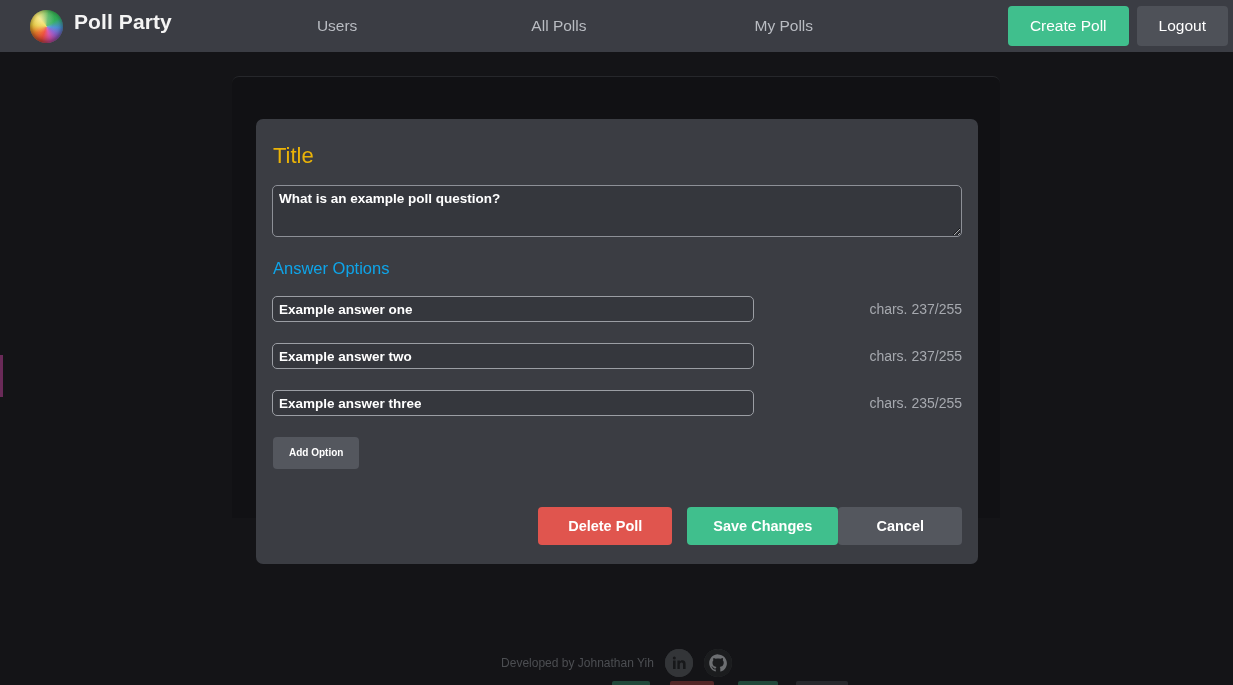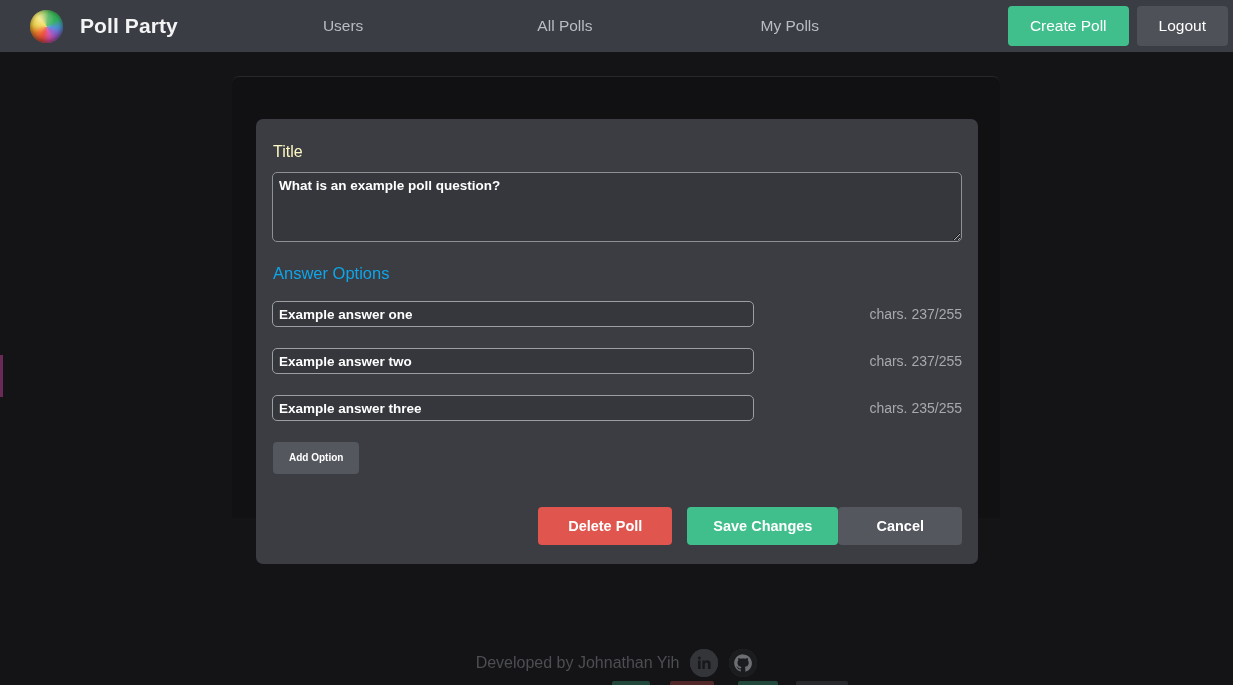--- a/index.html
+++ b/index.html
@@ -24,22 +24,21 @@
     top: 0; left: 0;
     width: 1233px;
     height: 52px;
     background: #3b3d44;
     display: flex;
     align-items: center;
   }
 
   .brand {
     display: flex;
-    align-items: center;
-    gap: 17px;
+    gap: 11px;
     margin-left: 30px;
   }
 
   .logo-ball {
     width: 33px;
     height: 33px;
     border-radius: 50%;
     position: relative;
     overflow: hidden;
     background:
@@ -141,31 +140,31 @@
     left: 256px;
     top: 119px;
     width: 722px;
     height: 445px;
     background: #3b3d43;
     border-radius: 7px;
     padding: 24px 16px 0 16px;
   }
 
   .field-label {
-    font-size: 16px;
-    color: #fef9c3;
+    font-size: 22px;
+    color: #eab308;
     margin-left: 1px;
-    margin-bottom: 11px;
+    margin-bottom: 16px;
     display: block;
   }
 
   .title-textarea {
     display: block;
     width: 690px;
-    height: 70px;
+    height: 52px;
     background: #35373d;
     border: 1px solid #8d9097;
     border-radius: 5px;
     color: #ffffff;
     font-family: "Liberation Sans", sans-serif;
     font-size: 13.5px;
     font-weight: bold;
     padding: 5px 6px;
     resize: both;
     outline: none;
@@ -256,21 +255,21 @@
     left: 0;
     bottom: 8px;
     width: 1233px;
     display: flex;
     align-items: center;
     justify-content: center;
     gap: 11px;
   }
 
   .footer-text {
-    font-size: 16px;
+    font-size: 12px;
     color: #4c4e52;
     white-space: nowrap;
   }
 
   .social-icon {
     width: 28px;
     height: 28px;
     border-radius: 50%;
     background: #323437;
     display: flex;

